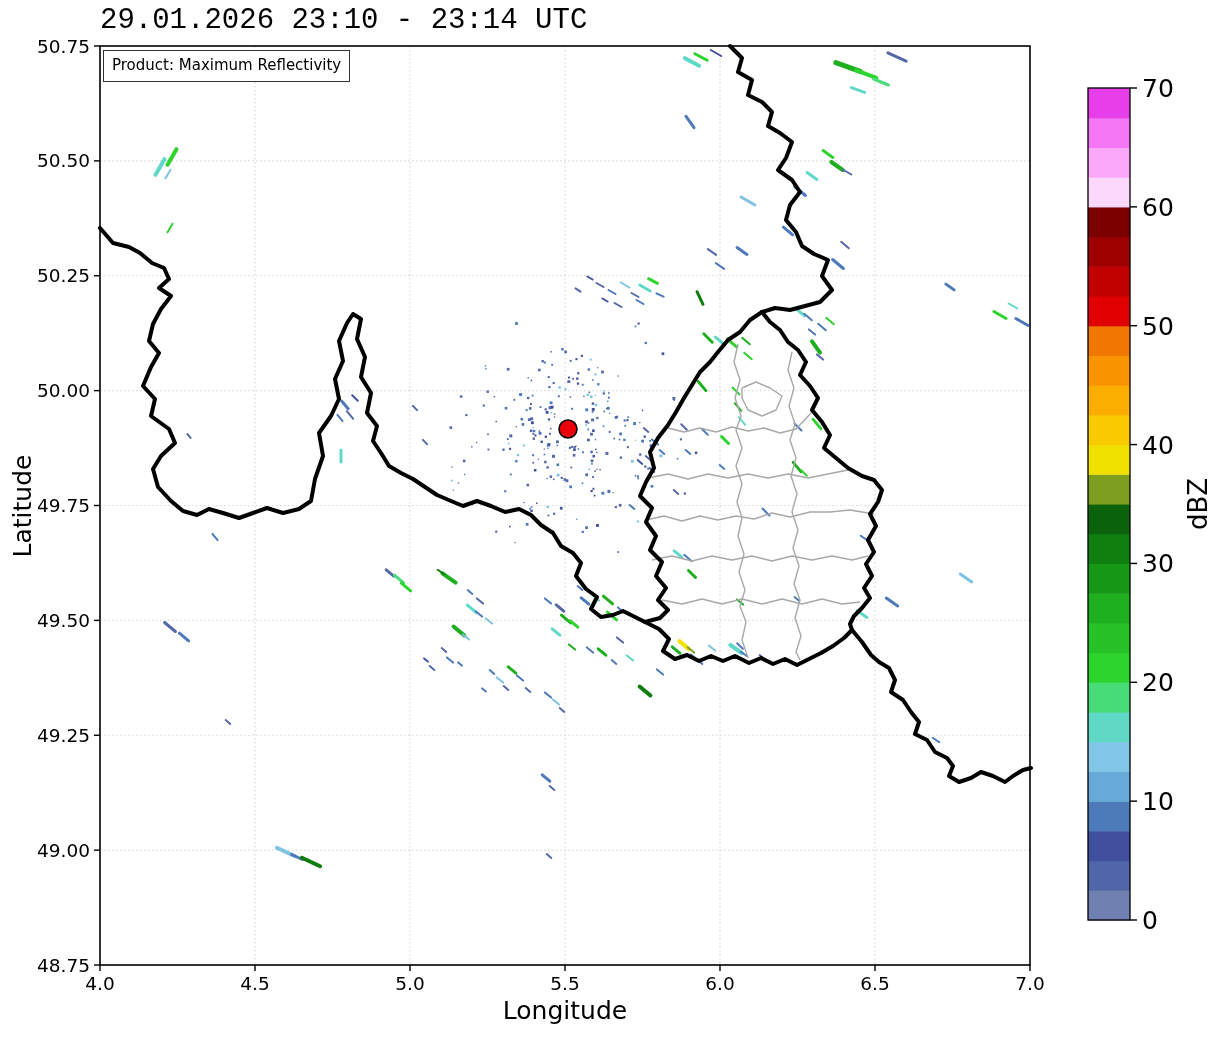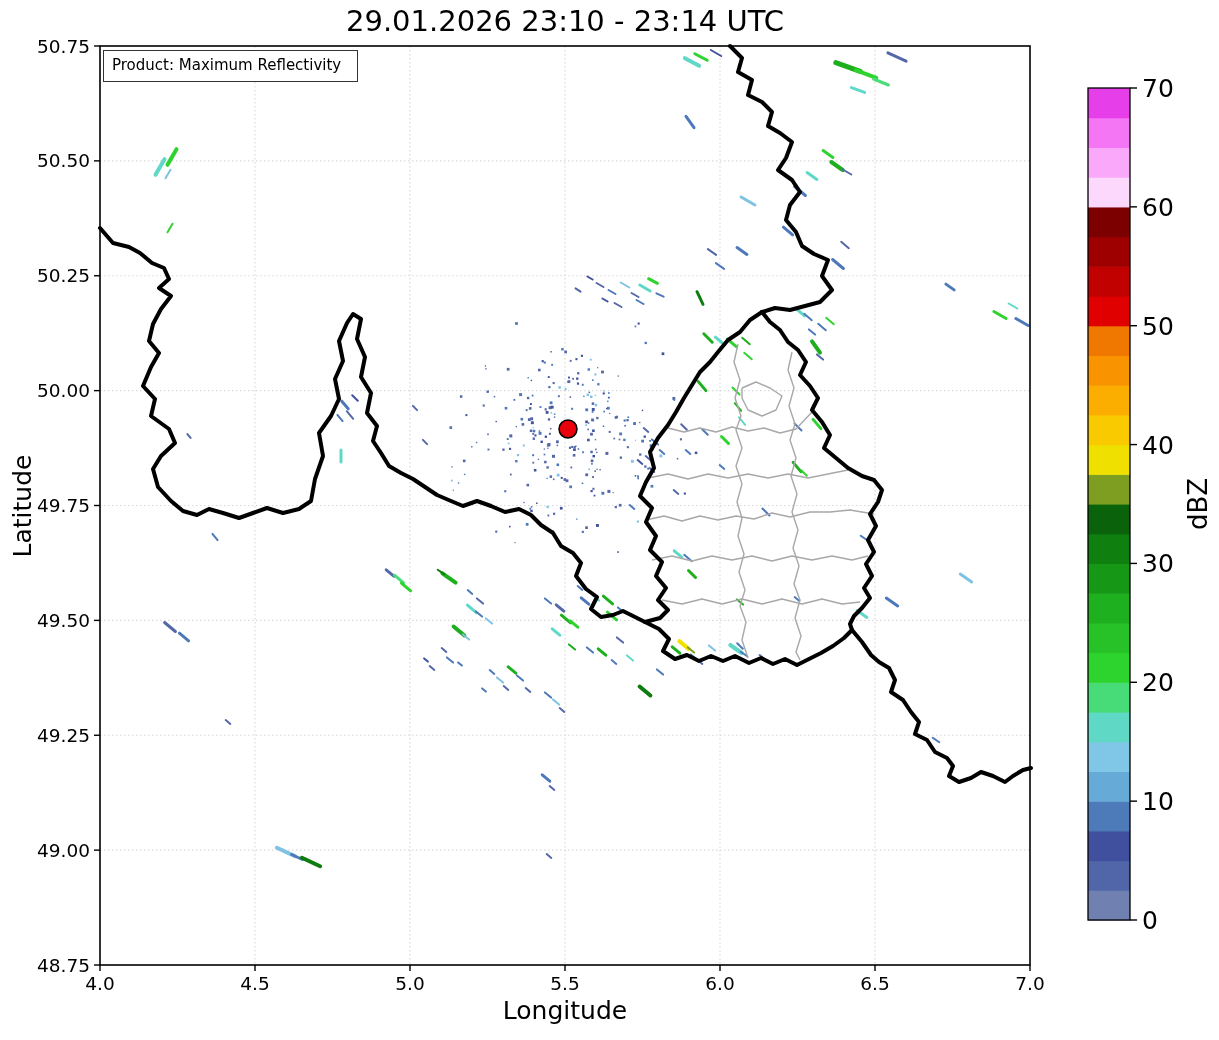--- a/index.html
+++ b/index.html
@@ -1,20 +1,20 @@
 <!DOCTYPE html>
 <html><head>
 <meta charset="utf-8">
 <style>
   html,body{margin:0;padding:0;background:#fff;}
   #fig{position:relative;width:1219px;height:1040px;background:#fff;font-family:"DejaVu Sans",sans-serif;color:#000;overflow:hidden;}
   #plot-svg{position:absolute;left:0;top:0;}
   svg text{font-family:"DejaVu Sans",sans-serif;}
-  .title{position:absolute;left:100px;top:4px;width:930px;text-align:center;font-size:29px;white-space:nowrap;}
-  .anno{position:absolute;left:103px;top:50px;background:rgba(255,255,255,.92);border:1.4px solid #333;padding:3px 16px 4px 8px;font-size:15px;line-height:1.55;z-index:3;}
+  .title{position:absolute;left:100px;top:4px;width:930px;font-size:29px;white-space:nowrap;font-family:Liberation Mono, monospace;}
+  .anno{position:absolute;left:103px;top:50px;background:rgba(255,255,255,.92);border:1.4px solid #333;padding:3px 8px 4px 8px;font-size:15px;line-height:1.55;z-index:3;}
   .xlabel{position:absolute;left:100px;top:996px;width:930px;text-align:center;font-size:25px;}
   .ylabel{position:absolute;left:22px;top:506px;transform:translate(-50%,-50%) rotate(-90deg);font-size:25px;white-space:nowrap;}
   .cblabel{position:absolute;left:1198px;top:504px;transform:translate(-50%,-50%) rotate(-90deg);font-size:26px;white-space:nowrap;}
 </style>
 </head>
 <body>
 
 <div id="fig">
   <div class="title">29.01.2026 23:10 - 23:14 UTC</div>
   <div class="anno">

